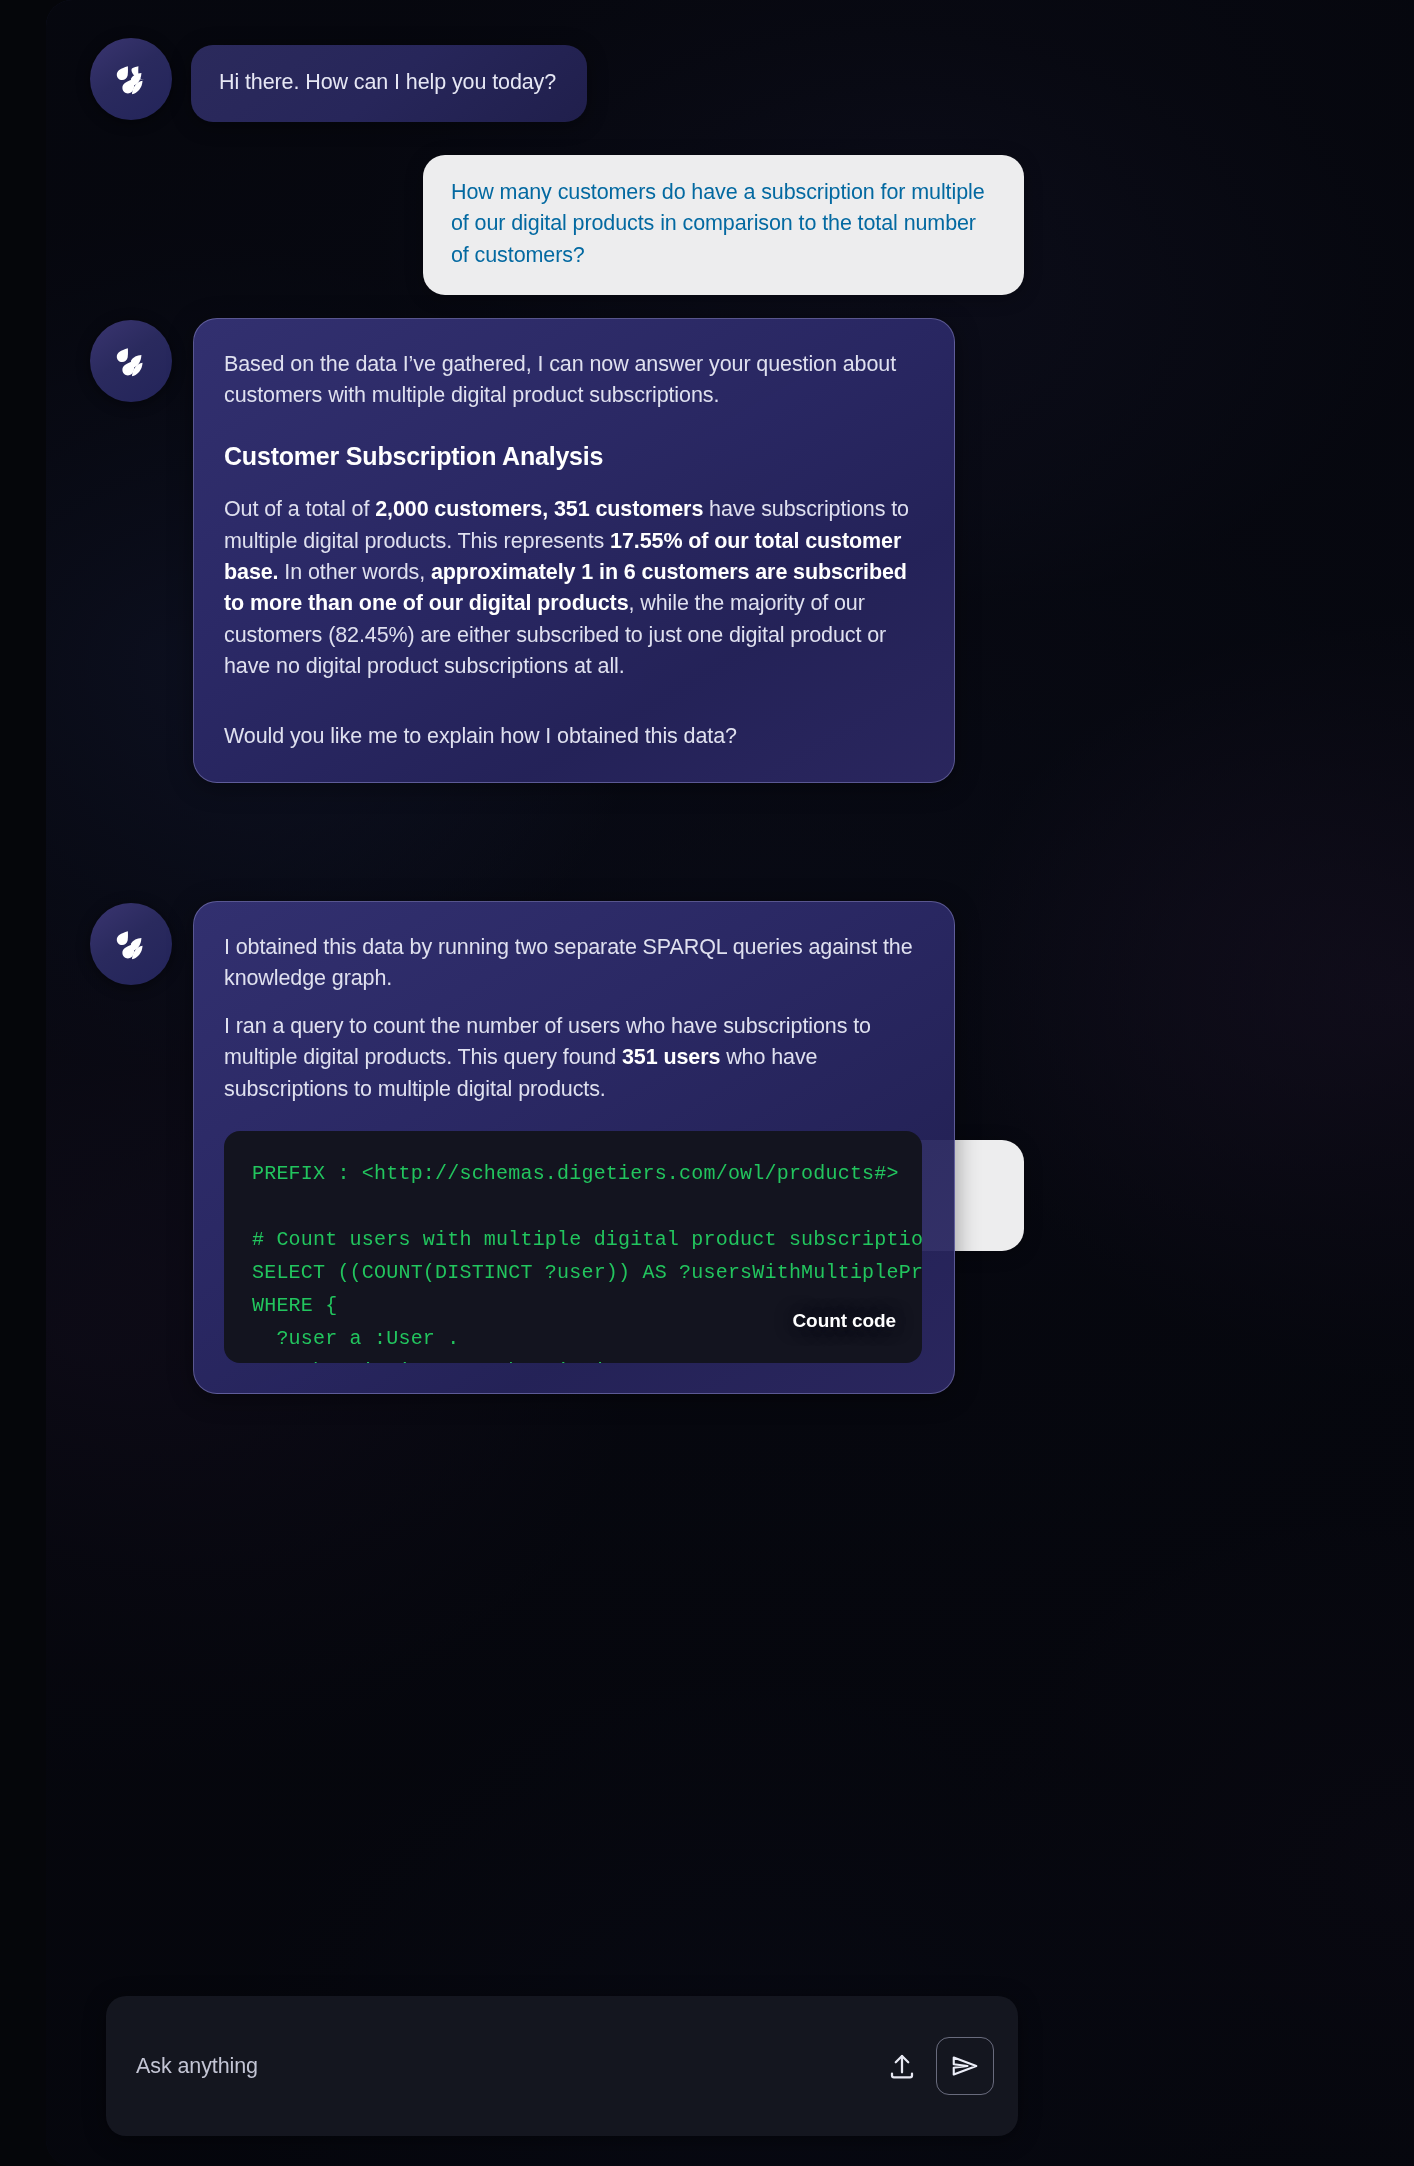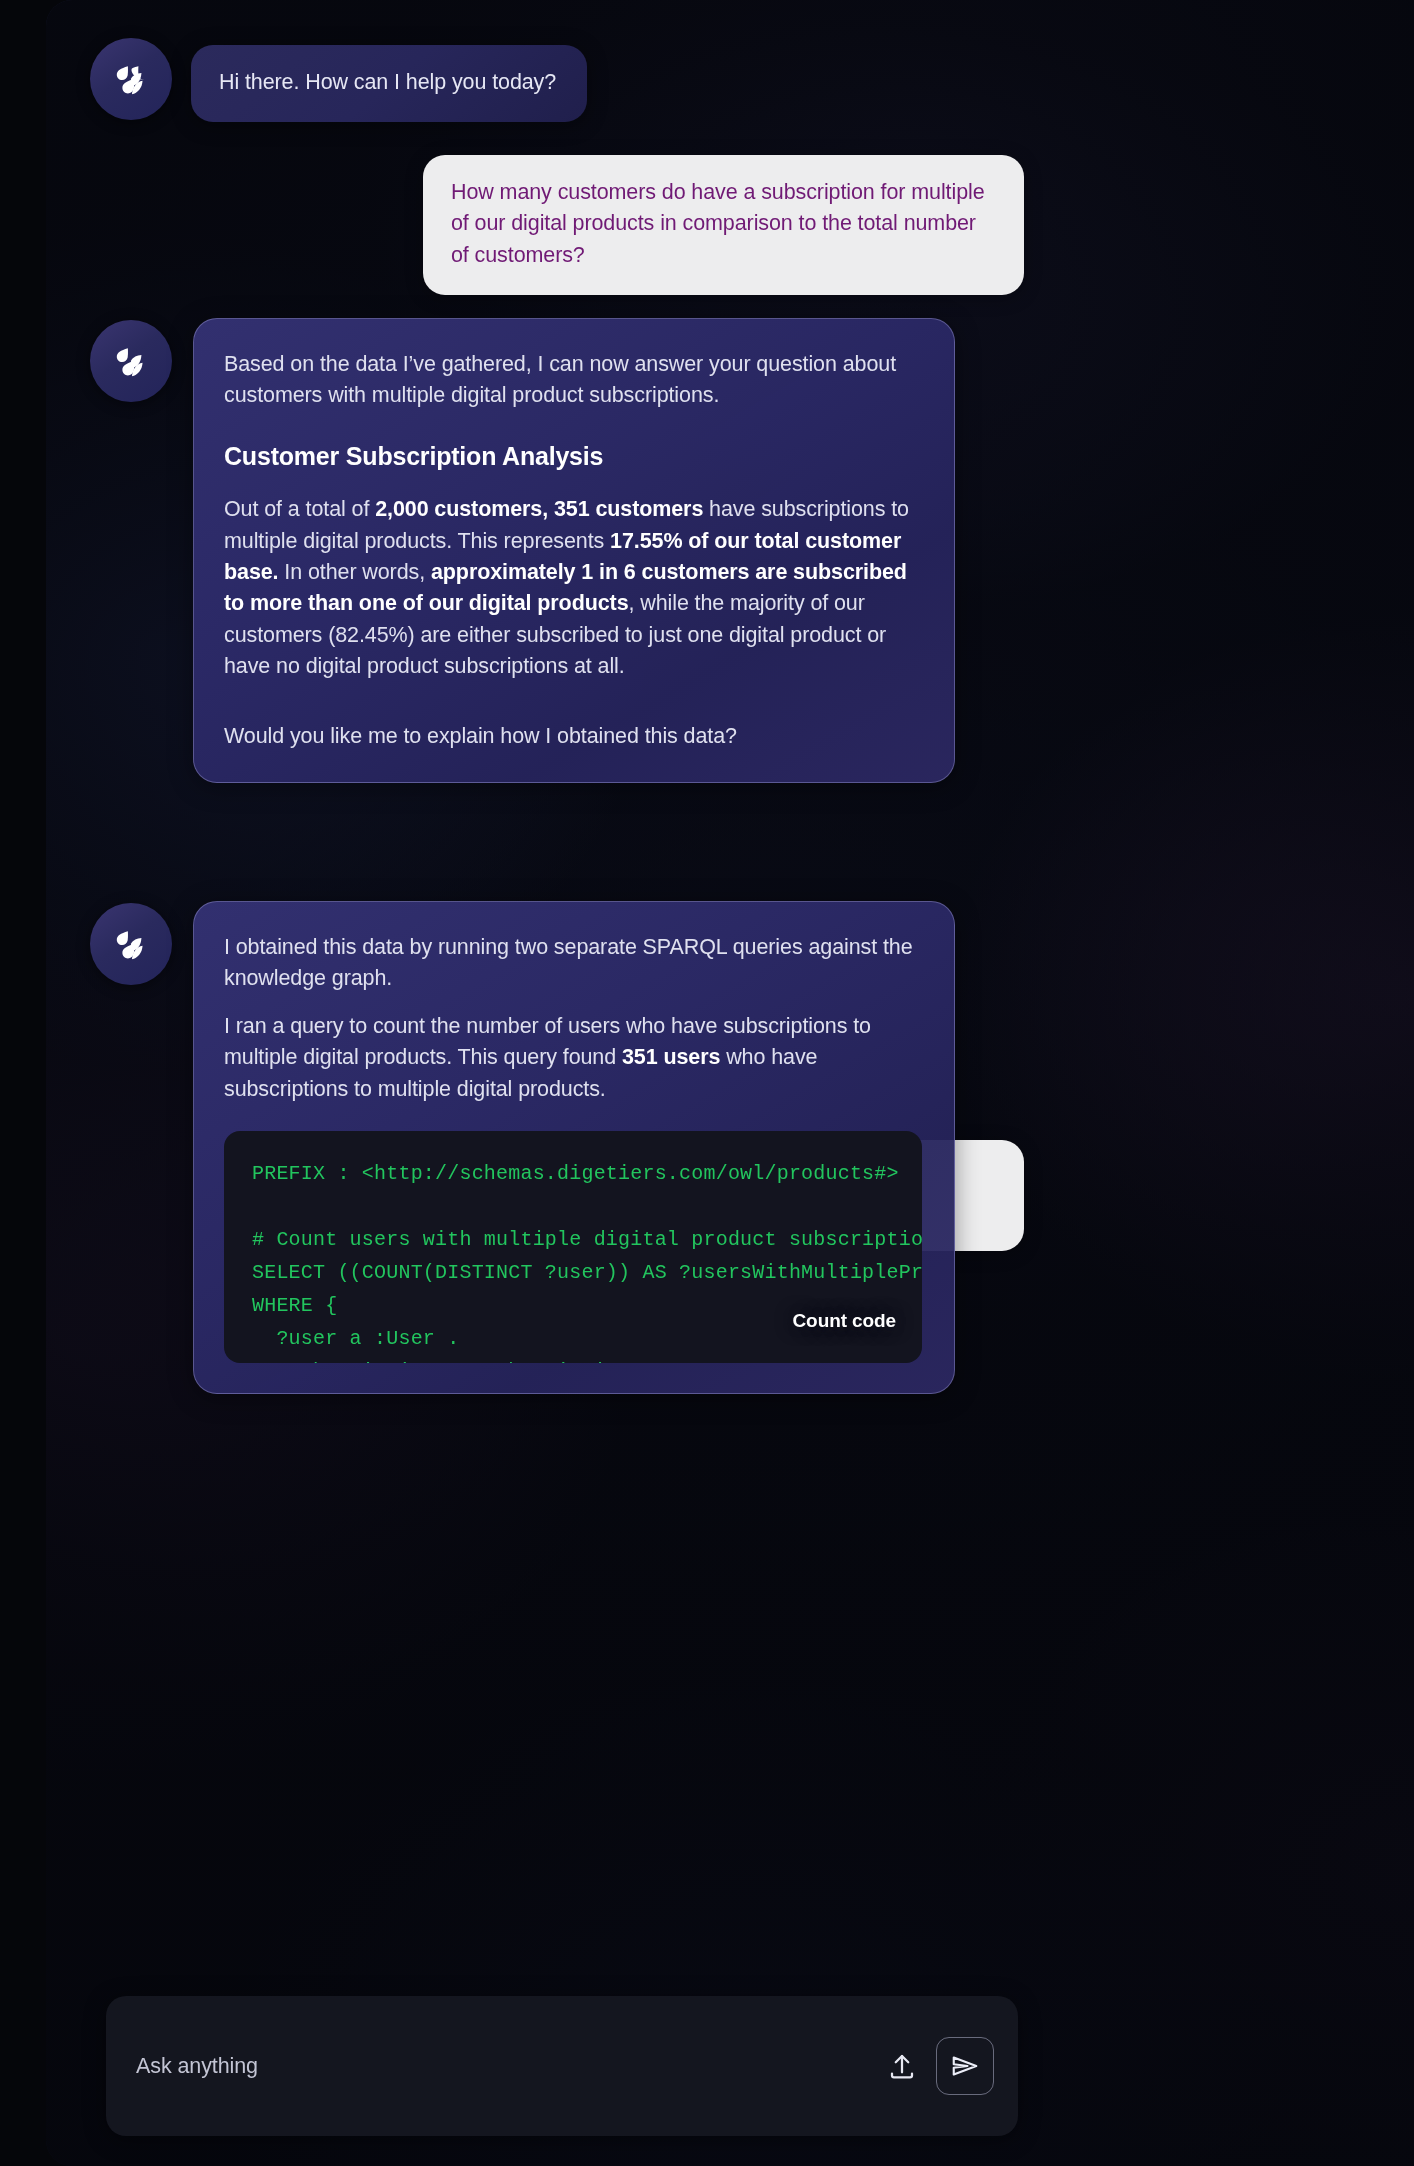--- a/index.html
+++ b/index.html
@@ -38,21 +38,21 @@
     background:linear-gradient(145deg,#3a3570 0%, #2a2a5e 45%, #23245a 100%);
     box-shadow:0 2px 14px rgba(0,0,0,0.45);
     display:flex; align-items:center; justify-content:center;
   }
   .avatar svg{ width:44px; height:44px; display:block; }
 
   
   .bubble-user{
     position:absolute;
     background:#ededee;
-    color:#701a75;
+    color:#0369a1;
     border-radius:22px;
     padding:22px 26px 24px 28px;
     font-size:21.5px;
     line-height:1.46;
     letter-spacing:-0.1px;
     box-shadow:0 3px 18px rgba(0,0,0,0.30);
   }
   .bubble-bot{
     position:absolute;
     border-radius:24px;

